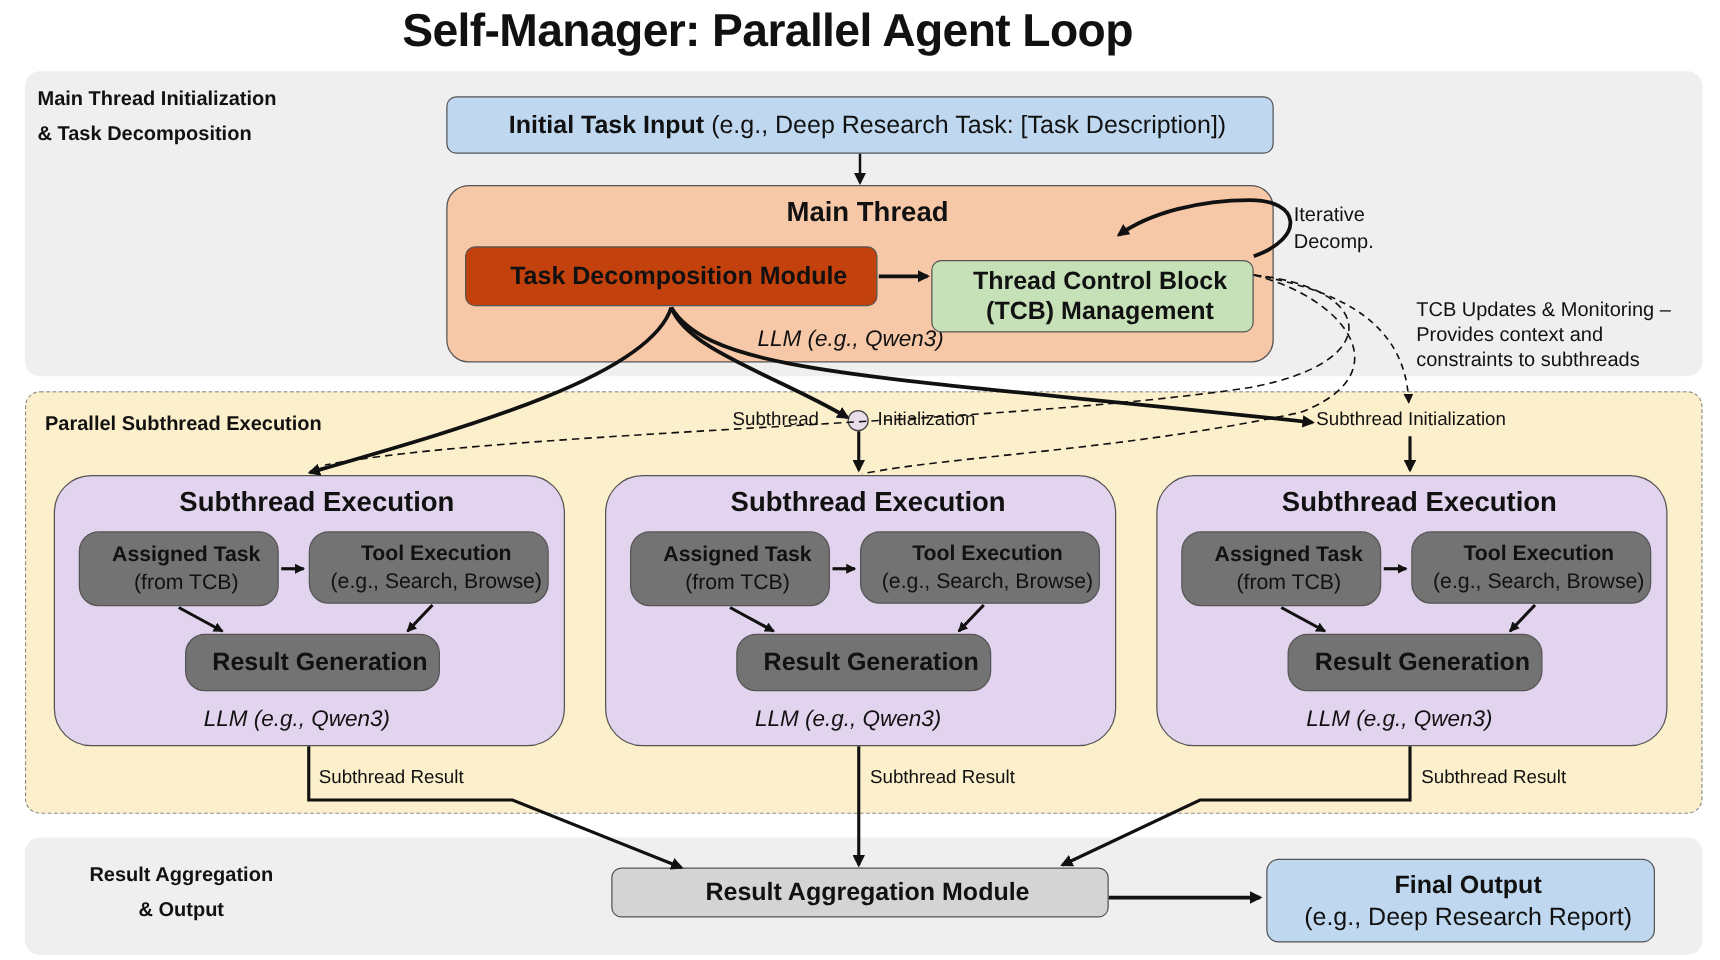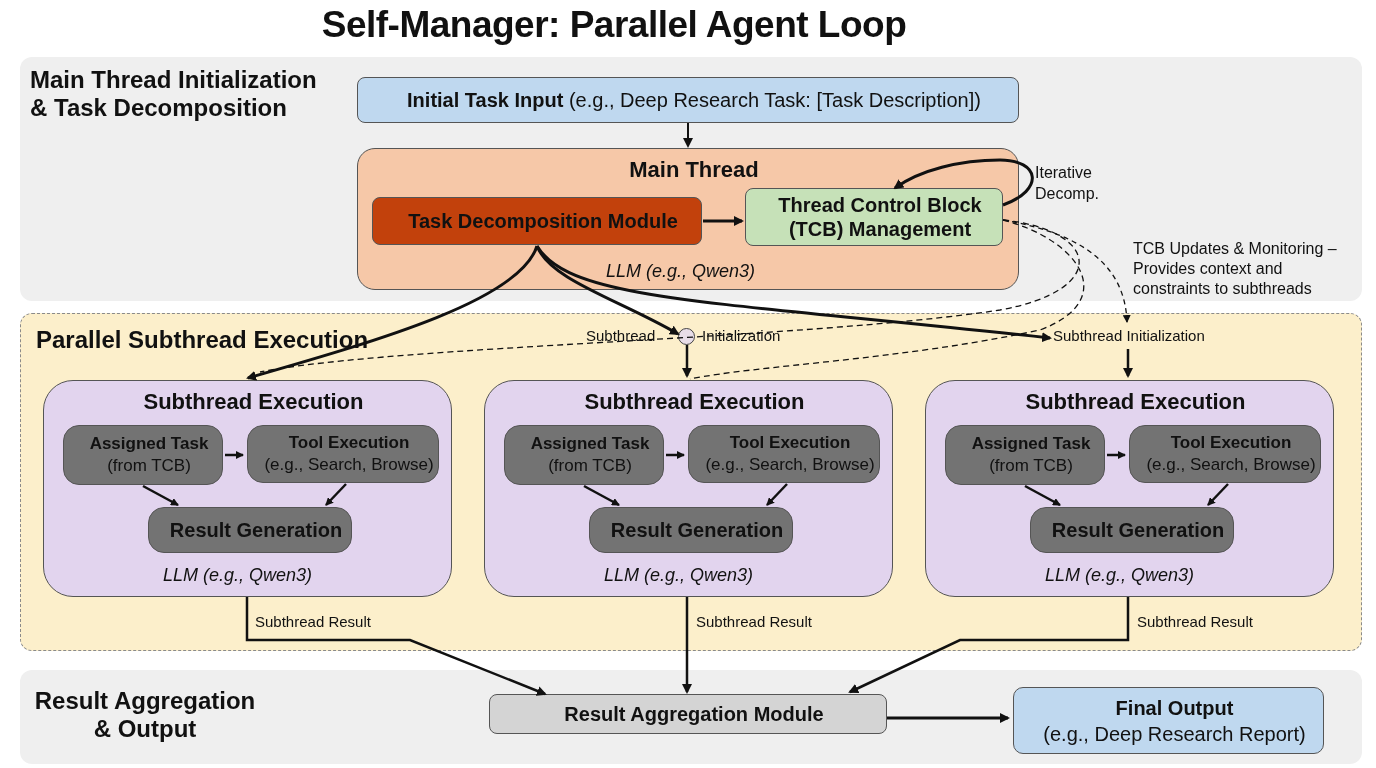--- a/index.html
+++ b/index.html
@@ -6,21 +6,21 @@
   body { width: 1376px; height: 768px; position: relative; overflow: hidden;
          font-family: "Liberation Sans", sans-serif; color: #111; }
   .abs { position: absolute; }
   .title { left: 0; width: 1228px; top: 4px; text-align: center; font-size: 37px; font-weight: bold;
            letter-spacing: -0.5px; }
   .band { border-radius: 12px; }
   .band-top { left: 20px; top: 57px; width: 1342px; height: 244px; background: #efefef; }
   .band-mid { left: 20px; top: 313px; width: 1342px; height: 338px; background: #fcefcb;
               border: 1.5px dashed #8a8a8a; box-sizing: border-box; }
   .band-bot { left: 20px; top: 670px; width: 1342px; height: 94px; background: #efefef; }
-  .section-label { font-size: 24px; font-weight: bold; line-height: 28px; }
+  .section-label { font-size: 16px; font-weight: bold; line-height: 28px; }
   .box { box-sizing: border-box; border: 1.5px solid #555; display: flex; flex-direction: column;
          align-items: center; justify-content: center; text-align: center; padding-left: 12px; }
   .blue { background: #bfd8ef; }
   .peach { background: #f6c8a8; border-radius: 18px; }
   .yellow { background: #c2410c; border-radius: 8px; }
   .green { background: #c6e1b8; border-radius: 8px; }
   .purple { background: #e2d4ee; border-radius: 30px; }
   .gray { background: #737373; border-radius: 16px; }
   .darkgray { background: #d4d4d4; border-radius: 8px; }
   .b { font-weight: bold; }
@@ -53,21 +53,21 @@
     <span style="white-space:pre;"> (e.g., Deep Research Task: [Task Description])</span>
 </div>
 
 <div class="abs box peach" style="left:357px; top:148px; width:662px; height:142px; justify-content:flex-start;">
   <div class="b" style="font-size:22px; margin-top:8px;">Main Thread</div>
 </div>
 <div class="abs it" style="left:606px; top:261px; font-size:18px;">LLM (e.g., Qwen3)</div>
 
 <div class="abs box yellow" style="left:372px; top:197px; width:330px; height:48px; font-size:20px; font-weight:bold;">Task Decomposition Module</div>
 
-<div class="abs box green" style="left:745px; top:188px; width:258px; height:58px; font-size:20px; font-weight:bold; line-height:24px;">
+<div class="abs box green" style="left:745px; top:208px; width:258px; height:58px; font-size:20px; font-weight:bold; line-height:24px;">
   <div>Thread Control Block</div>
   <div>(TCB) Management</div>
 </div>
 
 <div class="abs lbl" style="left:1035px; top:162px; line-height:21px; font-size:16px;">
   <div>Iterative</div>
   <div>Decomp.</div>
 </div>
 
 <div class="abs lbl" style="left:1133px; top:239px; line-height:20px; font-size:16px;">

